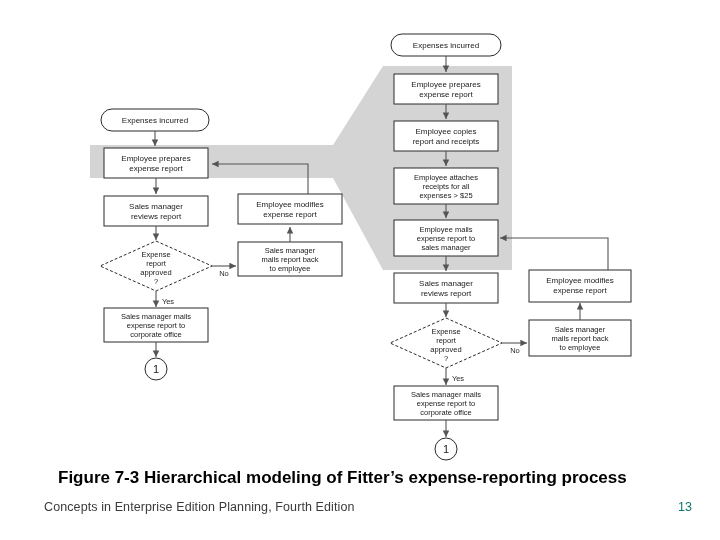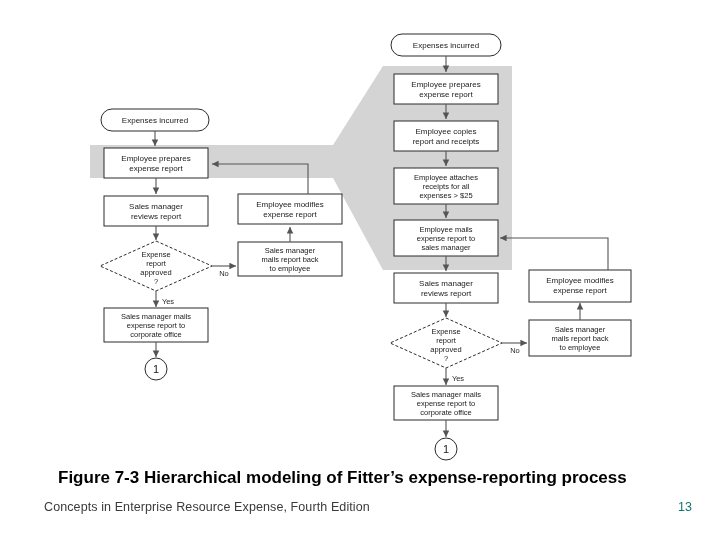--- a/index.html
+++ b/index.html
@@ -272,16 +272,16 @@
           <text class="nodetext" x="580" y="291" font-size="8">expense report</text>
         </g>
 
         <path class="conn" d="M 608,270 L 608,238 L 500,238" marker-end="url(#arr)"></path>
       </g>
 
     </svg>
   </div>
 
   <div class="caption">Figure 7-3  Hierarchical modeling of Fitter’s expense-reporting process</div>
-  <div class="footer">Concepts in Enterprise Resource Expense, Fourth Edition</div>
+  <div class="footer">Concepts in Enterprise Edition Planning, Fourth Edition</div>
   <div class="pagenum">13</div>
 
 </div>
 
 </body></html>

